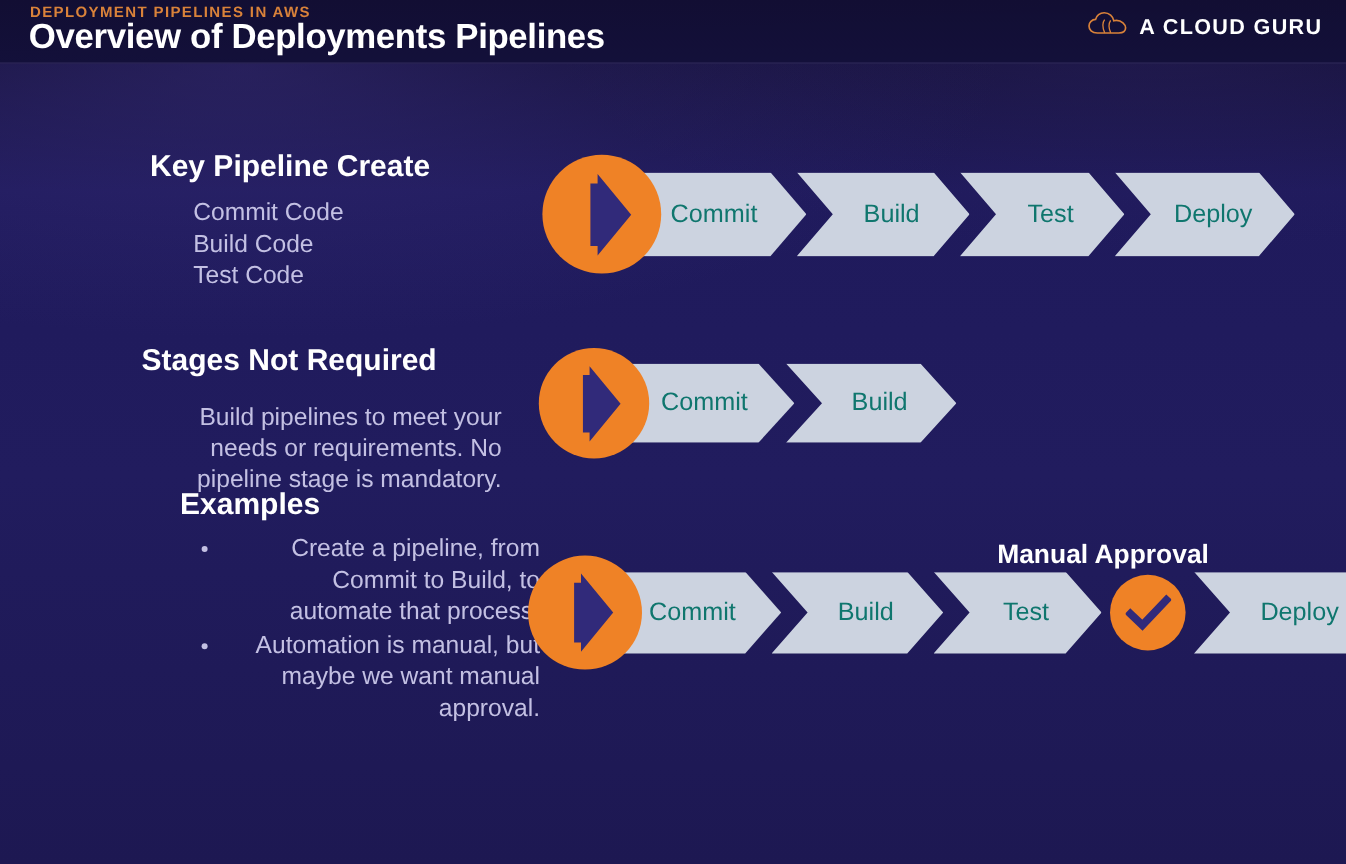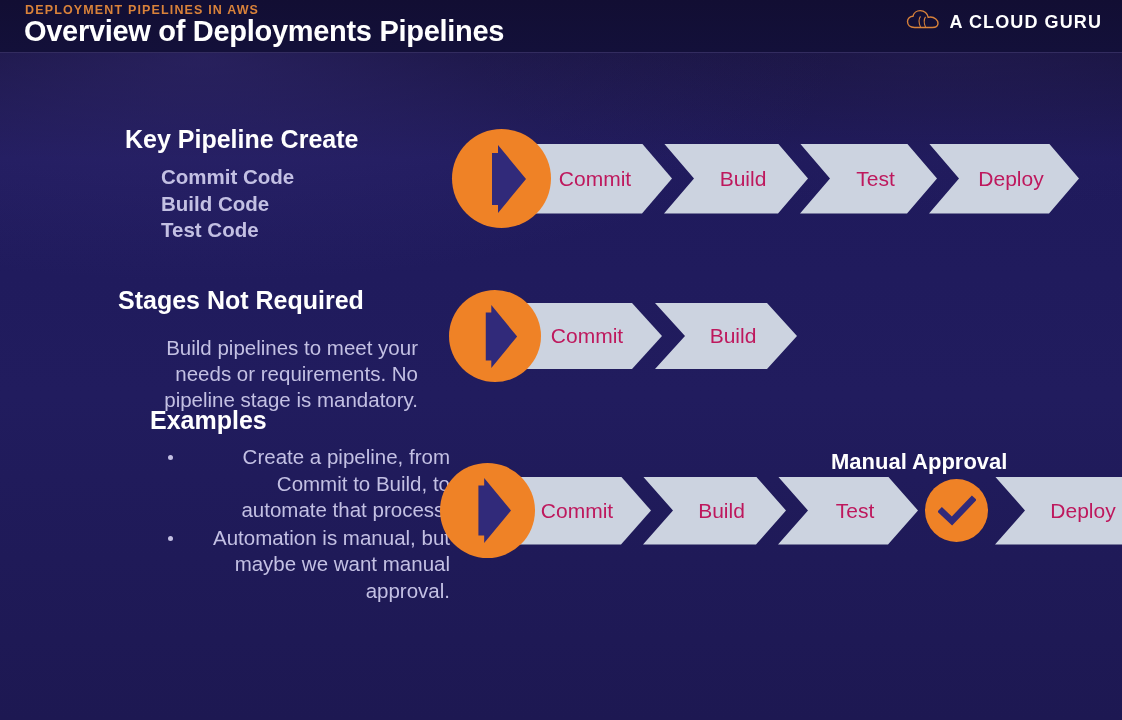--- a/index.html
+++ b/index.html
@@ -50,21 +50,21 @@
   }
 
   
   .block { position:absolute; }
   .block-h {
     color:#ffffff; font-weight:bold; font-size:25px; line-height:30px;
     white-space:nowrap;
   }
   .plain-list { list-style:none; }
   .plain-list li {
-    color:#c3c0e3; font-size:20.5px; line-height:26.5px; font-weight:700;
+    color:#c3c0e3; font-size:20.5px; line-height:26.5px; font-weight:400;
   }
   .para {
     color:#c3c0e3; font-size:20.5px; line-height:26.2px; font-weight:400;
   }
   .bullets { list-style:none;text-align:right; }
   .bullets li {
     position:relative; padding-left:22px;
     color:#c3c0e3; font-size:20.5px; line-height:26.5px; font-weight:400;
     margin-bottom:1px;
   }
@@ -80,21 +80,21 @@
     position:relative; flex:0 0 auto;
     border-radius:50%; background:#ef8226;
     display:flex; align-items:center; justify-content:center;
     z-index:5;
   }
 
   .chev {
     position:relative; flex:0 0 auto;
     background:#ccd3e0;
     display:flex; align-items:center;
-    color:#be185d;
+    color:#0f766e;
     font-weight:400;
     -webkit-clip-path: polygon(0 0, calc(100% - 30px) 0, 100% 50%, calc(100% - 30px) 100%, 0 100%, 30px 50%);
     clip-path: polygon(0 0, calc(100% - 30px) 0, 100% 50%, calc(100% - 30px) 100%, 0 100%, 30px 50%);
   }
   .chev.flat-left {
     -webkit-clip-path: polygon(0 0, calc(100% - 30px) 0, 100% 50%, calc(100% - 30px) 100%, 0 100%);
     clip-path: polygon(0 0, calc(100% - 30px) 0, 100% 50%, calc(100% - 30px) 100%, 0 100%);
   }
   .chev .lbl { display:block; width:100%; text-align:center; padding-left:14px; }
 

